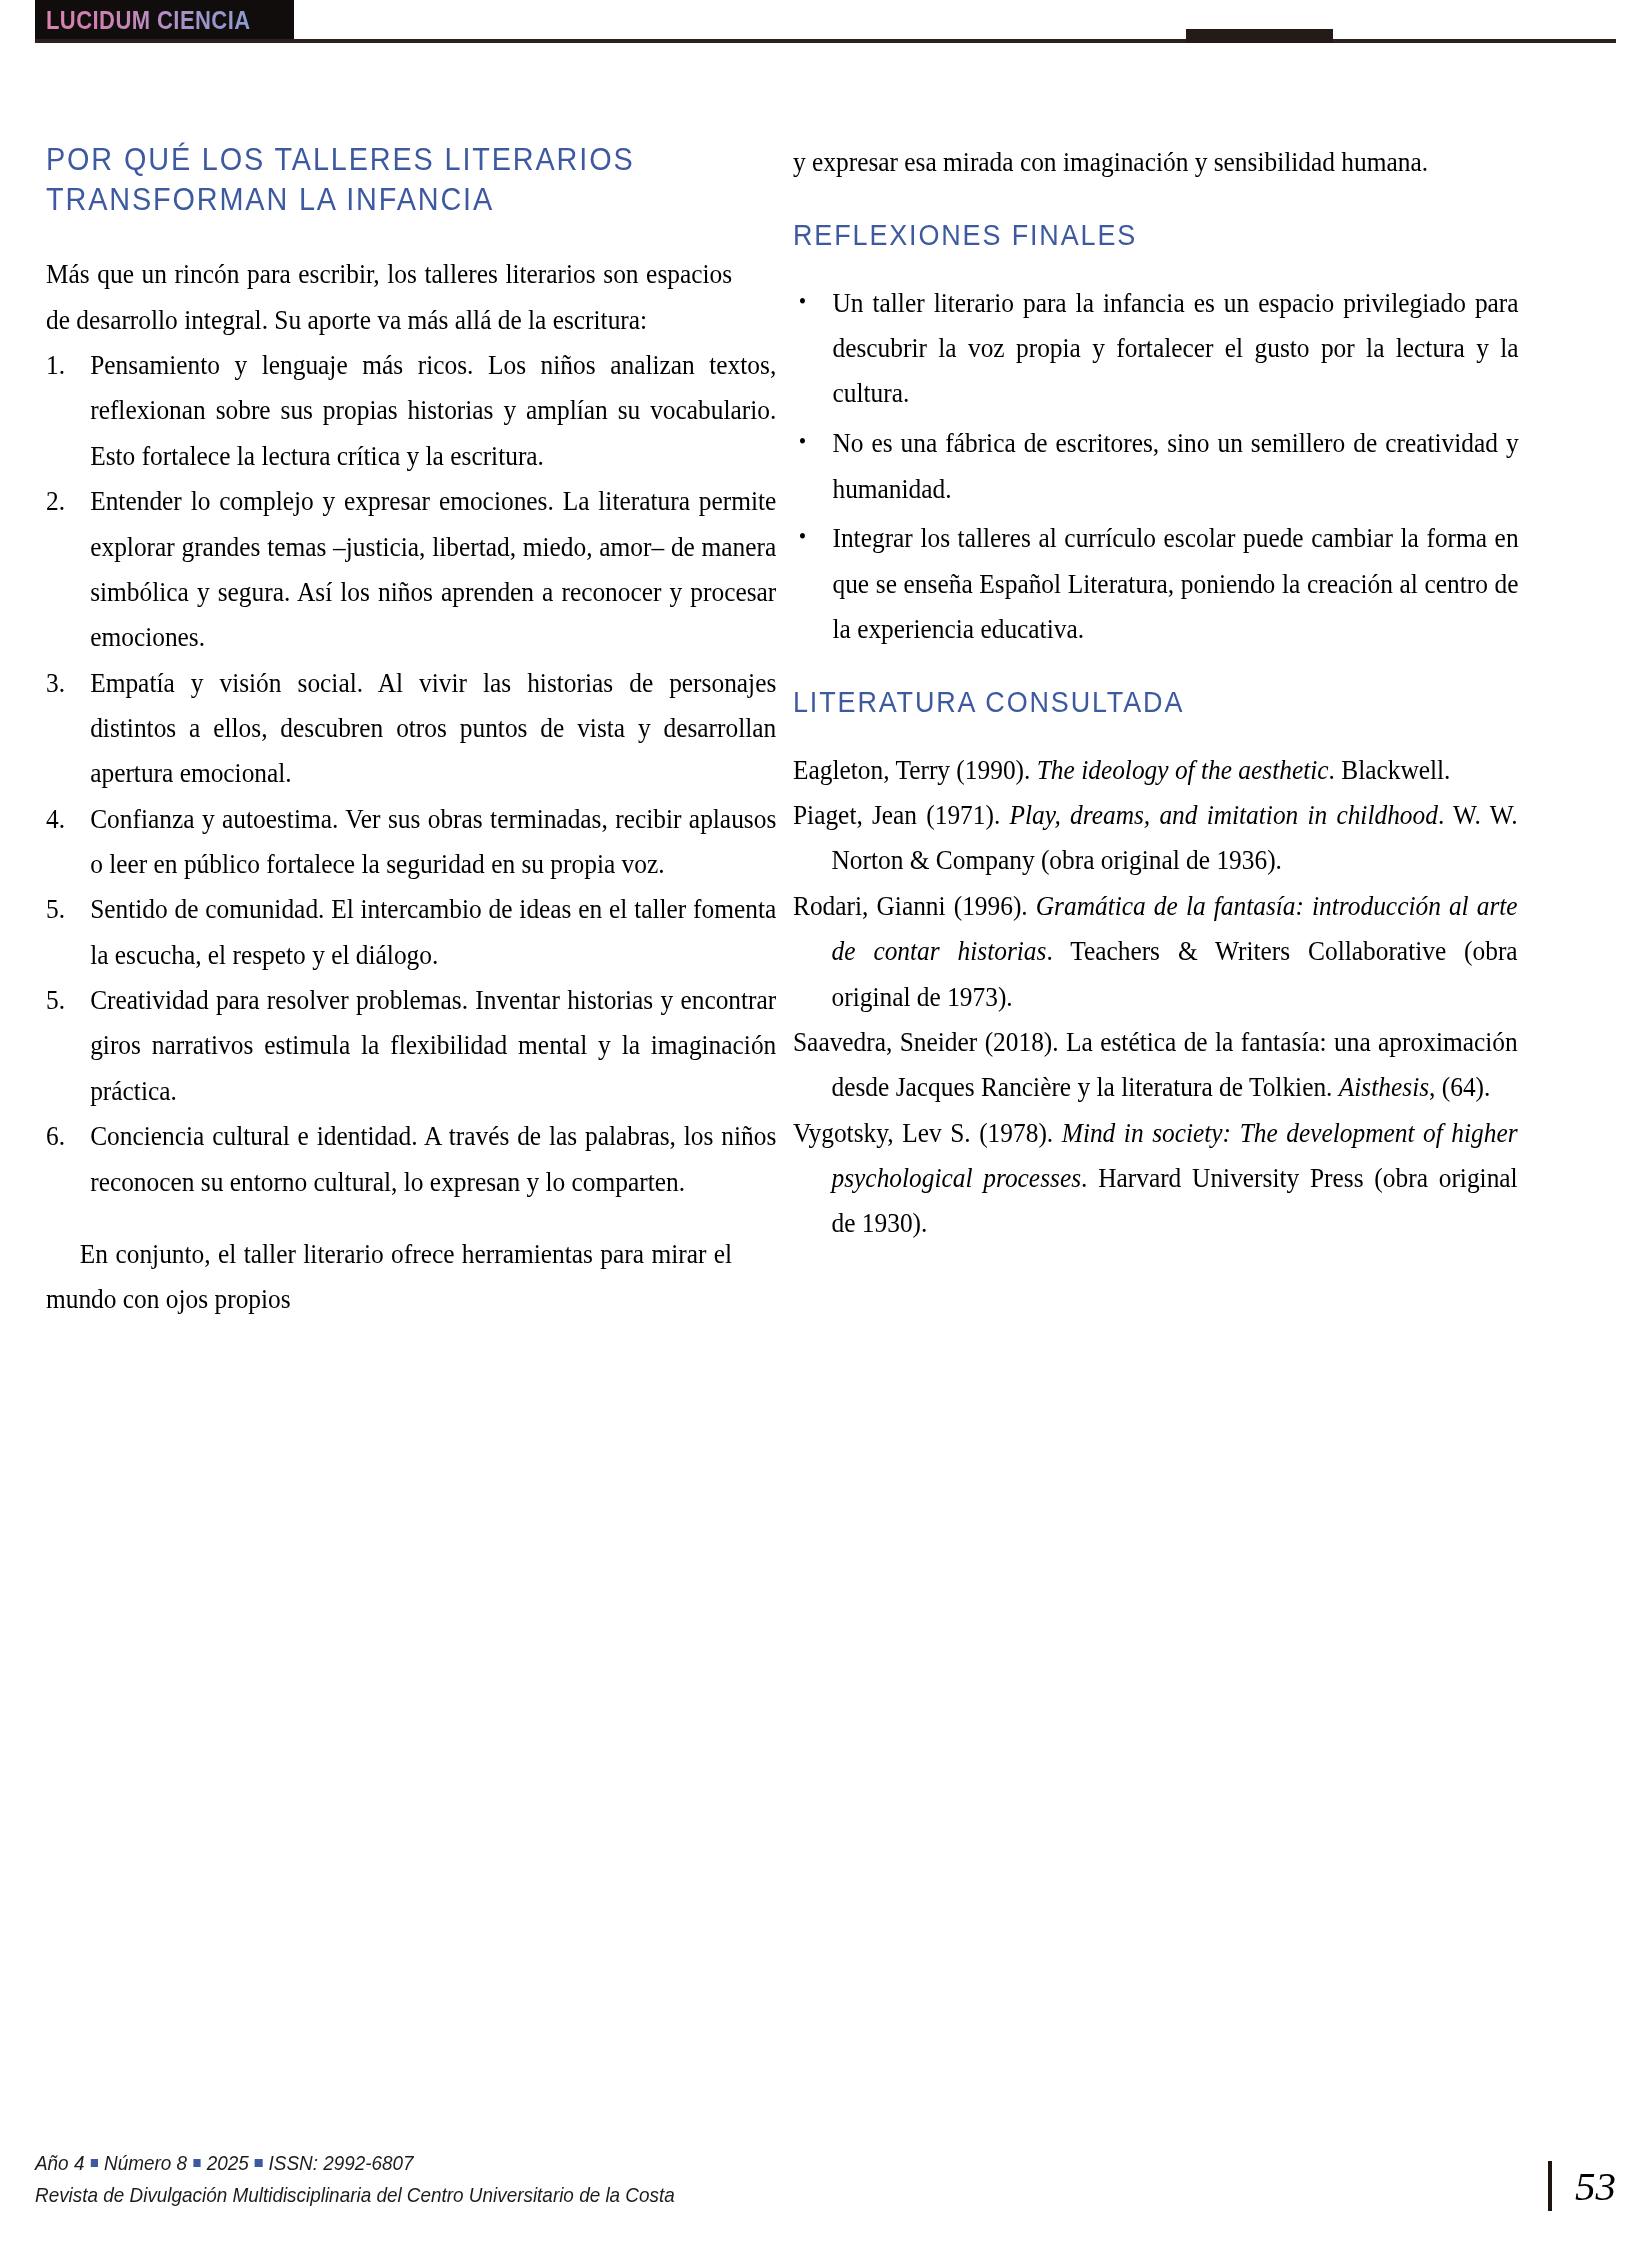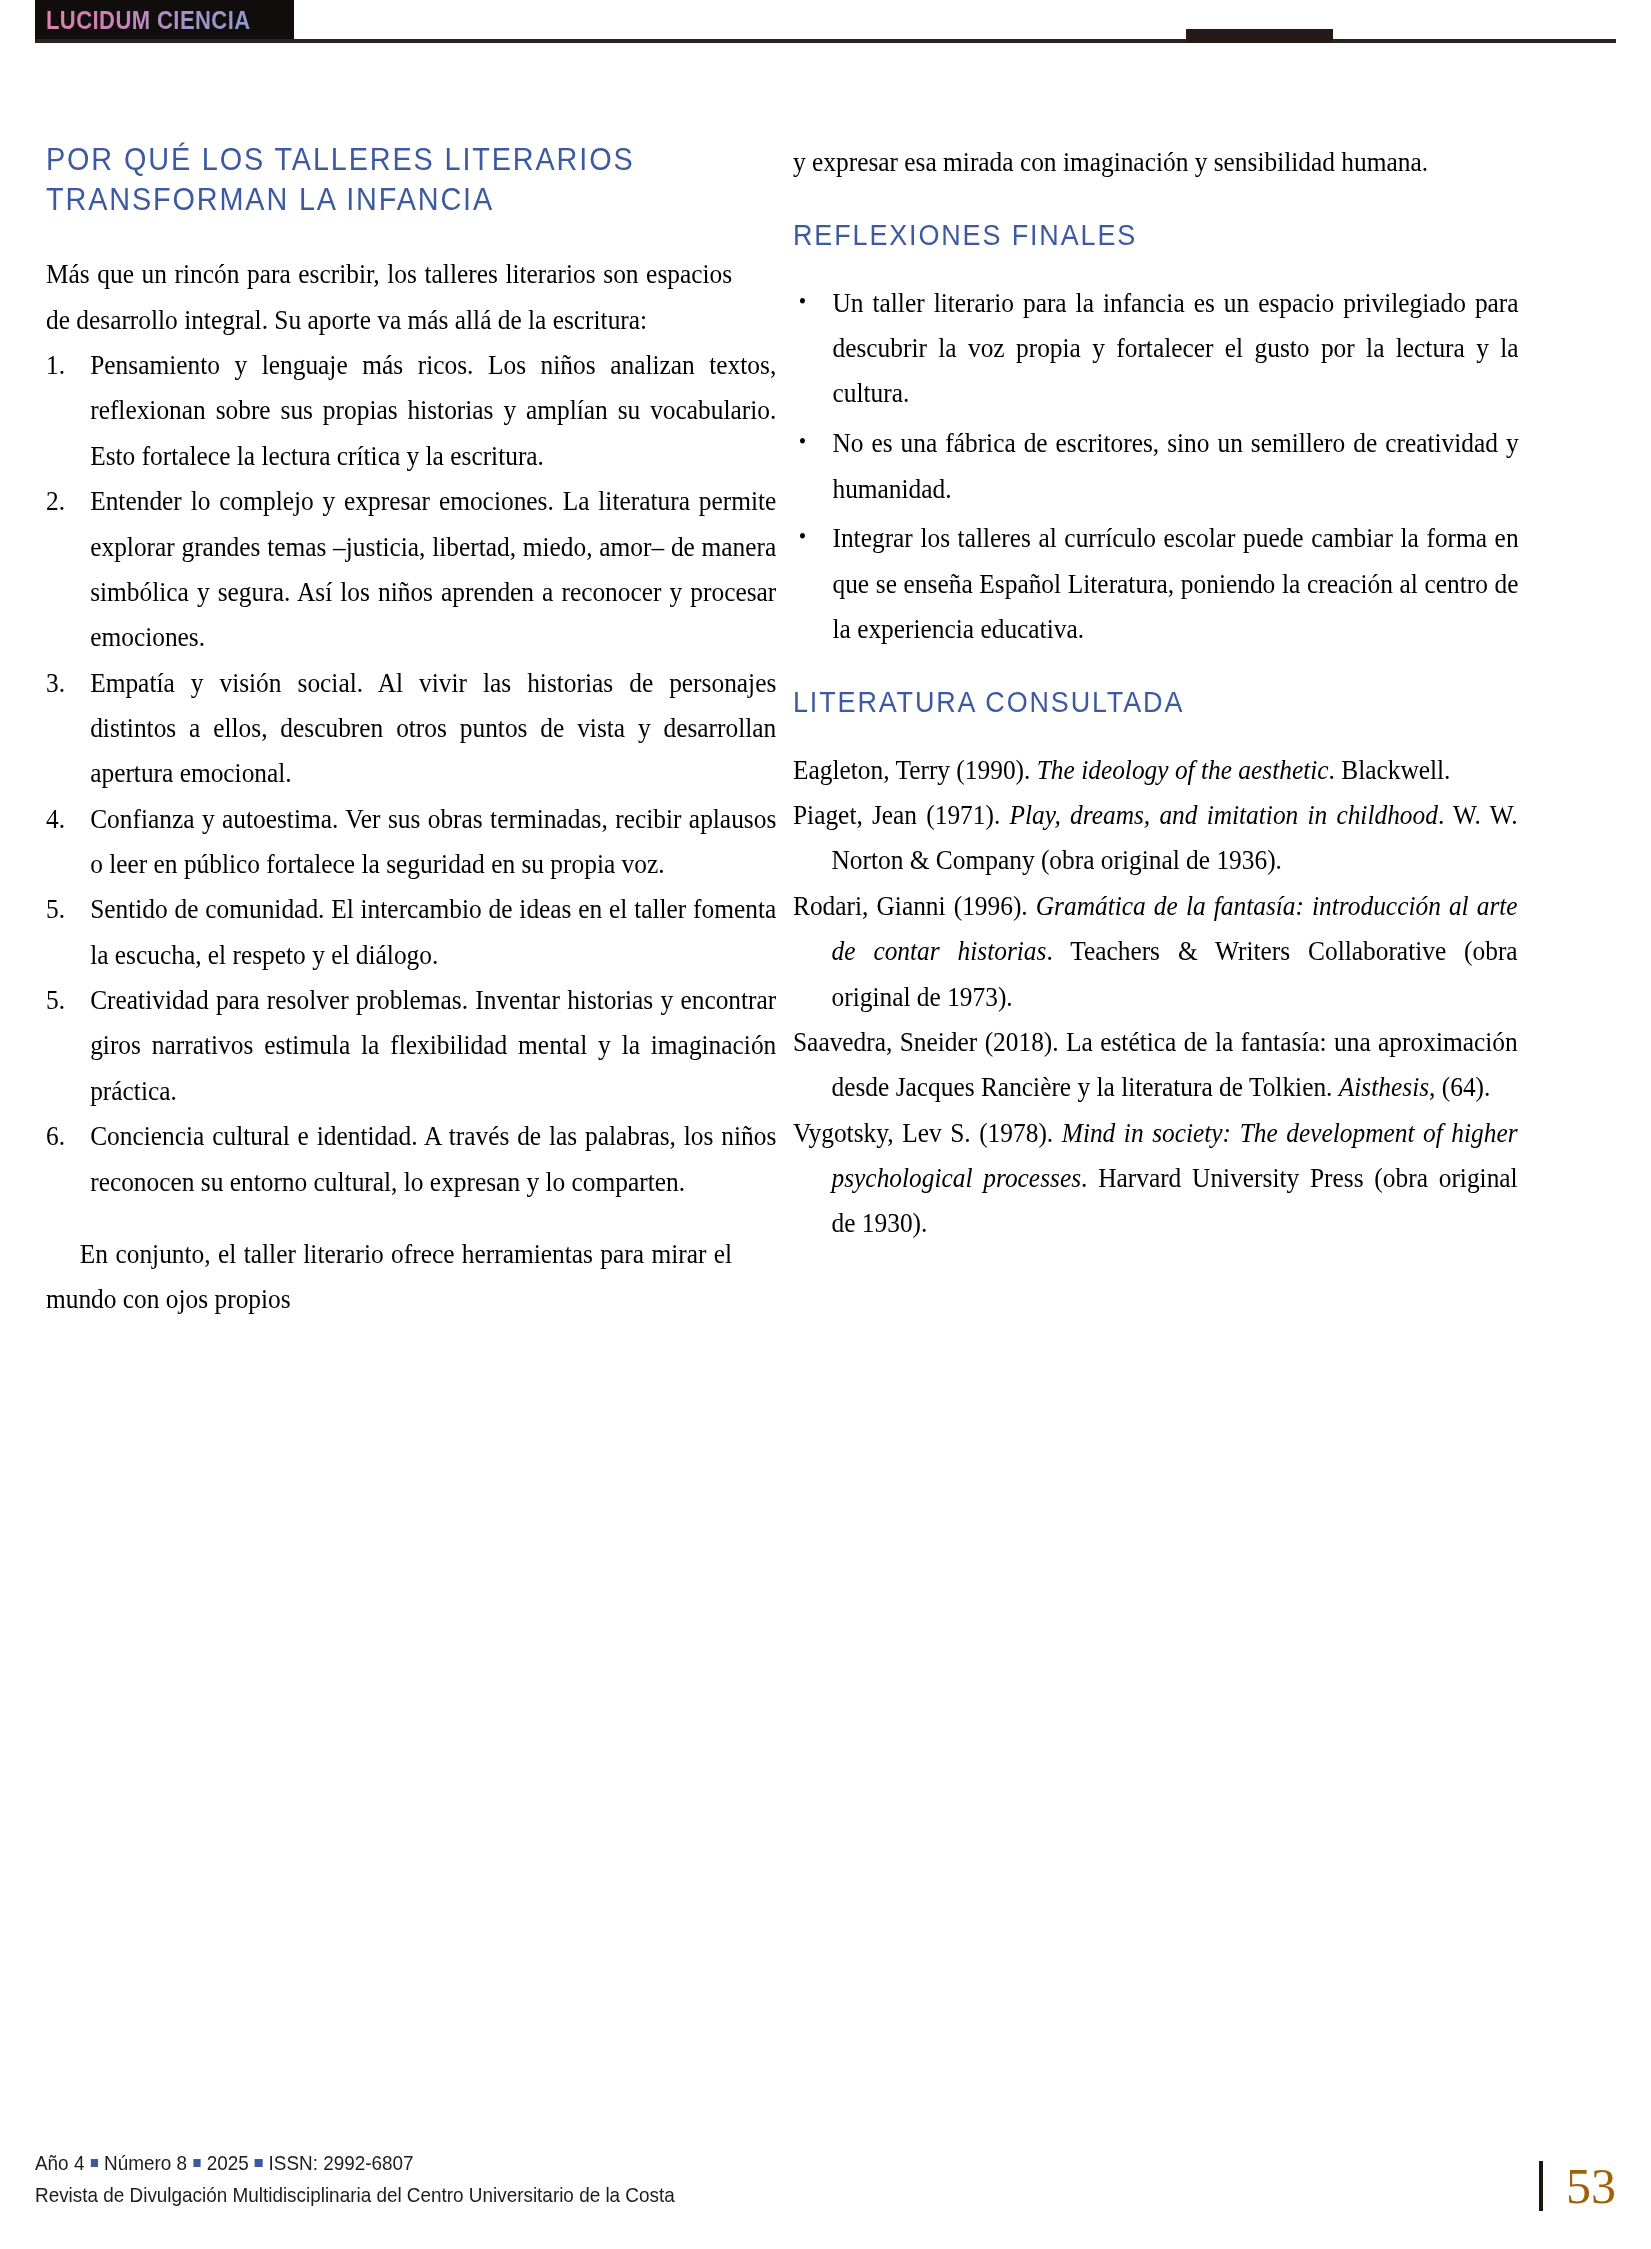--- a/index.html
+++ b/index.html
@@ -171,20 +171,21 @@
 
   
   .footer {
     position: absolute;
     left: 35px;
     bottom: 39px;
     width: 1581px;
     display: flex;
     align-items: flex-end;
     justify-content: space-between;
+    font-style: italic;
   }
   .footer-left {
     font-family: "Liberation Sans", sans-serif;
     font-size: 21px;
     line-height: 1.52;
     color: #1c1c1c;
     transform: scaleX(0.9);
     transform-origin: left bottom;
     white-space: nowrap;
   }
@@ -201,22 +202,22 @@
     align-items: center;
     gap: 22.6px;
   }
   .footer-rule {
     width: 4.5px;
     height: 50px;
     background: #1d1512;
   }
   .page-number {
     font-family: "Liberation Serif", serif;
-    font-size: 50px;
-    color: #a16207;
+    font-size: 41px;
+    color: #000000;
     line-height: 1;
   }
 </style>
 </head>
 <body>
 
 <div class="masthead">
   <div class="masthead-box">
     <span class="masthead-title">LUCIDUM CIENCIA</span>
   </div>

